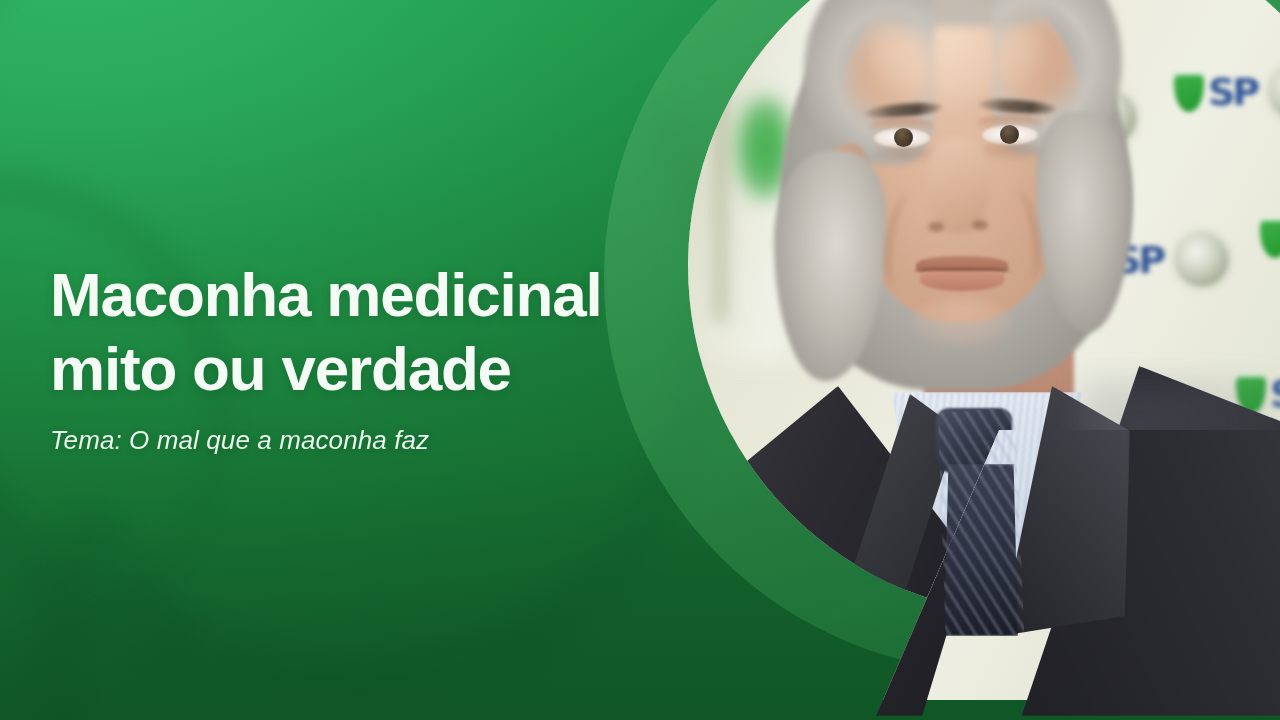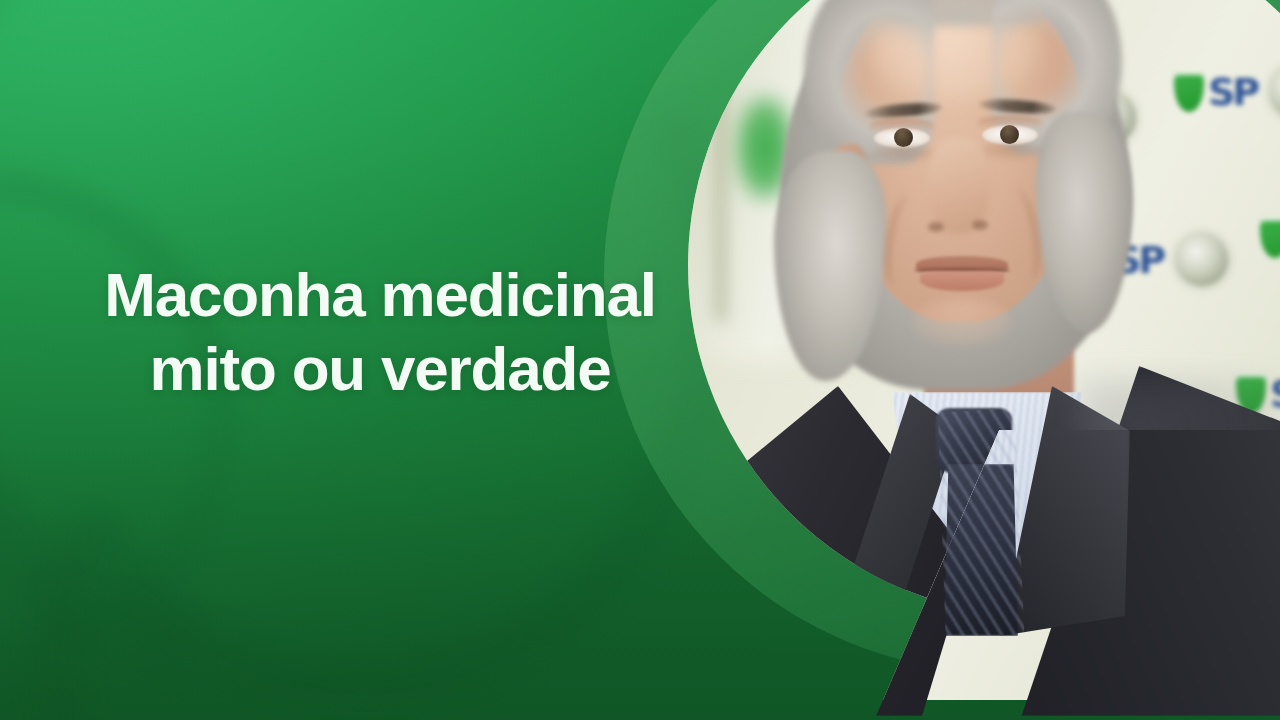--- a/index.html
+++ b/index.html
@@ -483,21 +483,20 @@
     filter: blur(12px);
   }
 
   
   .text-block {
     position: absolute;
     left: 50px;
     top: 258px;
     width: 660px;
     z-index: 9;
-    text-align: center;
   }
   .title {
     margin: 0;
     color: #f4fbf5;
     font-weight: bold;
     font-size: 62px;
     line-height: 74px;
     letter-spacing: -1.2px;
     text-shadow: 0 2px 10px rgba(0,50,16,0.22);
     white-space: pre-line;
@@ -623,15 +622,16 @@
         <div class="lapel-r"></div>
         <div class="tie-body"></div>
         <div class="tie-stripes"></div>
       </div>
     </div>
   </div>
 
   <div class="text-block">
     <h1 class="title">Maconha medicinal
 mito ou verdade</h1>
+    <p class="subtitle">Tema: O mal que a maconha faz</p>
   </div>
 
 </div>
 
 </body></html>

